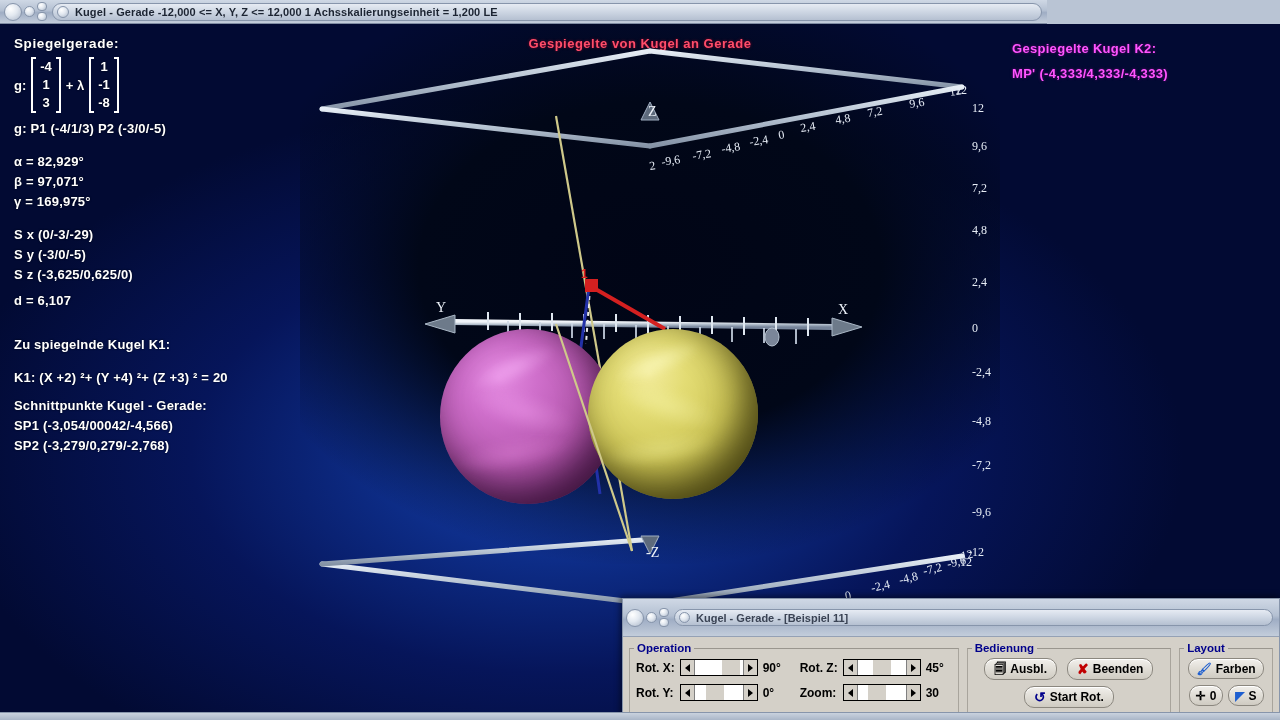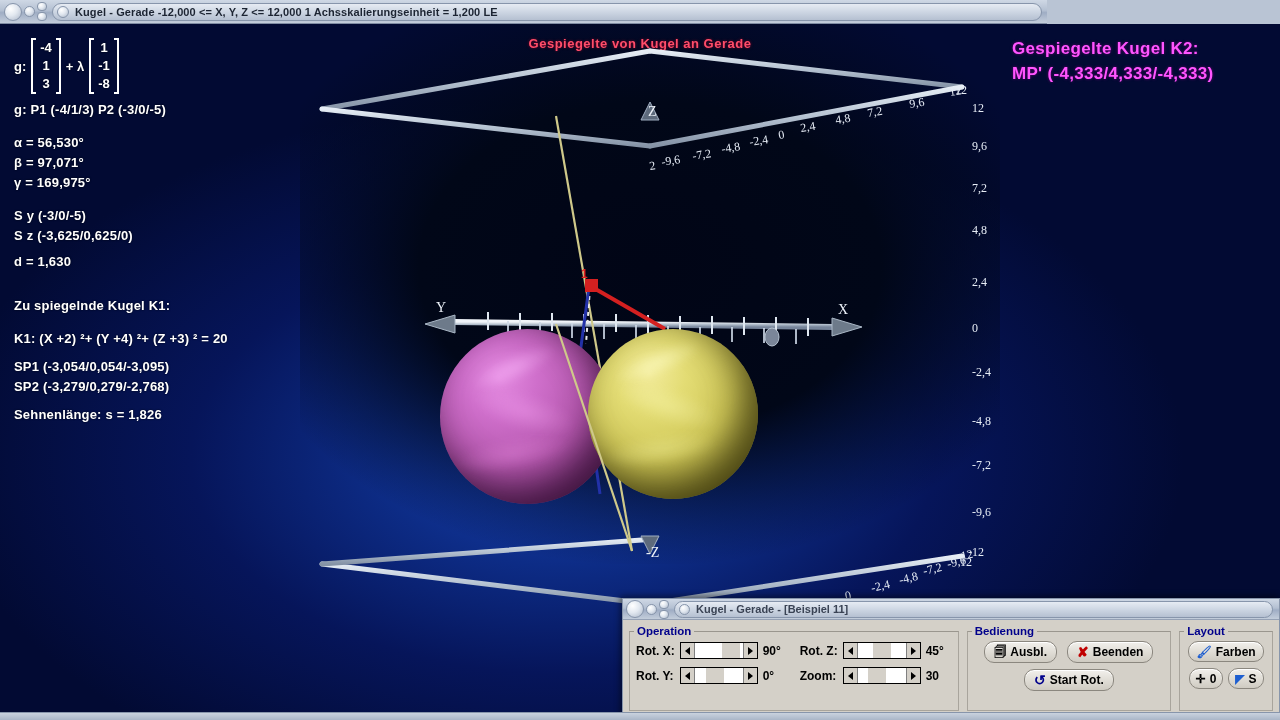--- a/index.html
+++ b/index.html
@@ -80,21 +80,21 @@
     width: 5px; height: 56px;
     border-top: 2px solid #fff; border-bottom: 2px solid #fff;
   }
   .brk.l { border-left: 2px solid #fff; }
   .brk.r { border-right: 2px solid #fff; }
   .vcol { display: flex; flex-direction: column; align-items: center;
           line-height: 18px; font-size: 13px; padding: 0 4px; }
 
   
   .right-panel { position: absolute; left: 1012px; top: 12px; width: 268px;
-                 color: #ff55ff; font-size: 17px; font-weight: bold;
+                 color: #ff55ff; font-size: 13px; font-weight: bold;
                  text-shadow: 0 0 3px rgba(120,0,120,.9); }
   .rp-line { line-height: 25px; letter-spacing: .3px; }
 
   
   .plot-title {
     position: absolute; left: 0; top: 12px; width: 1280px; text-align: center;
     color: #ff4d6a; font-size: 13px; font-weight: bold; letter-spacing: .5px;
     text-shadow: 0 0 3px rgba(140,0,30,.9);
   }
 
@@ -121,21 +121,21 @@
   }
 
   
   .dialog {
     position: absolute; left: 622px; top: 598px; width: 658px; height: 122px;
     background: #d4d0c8;
     border: 1px solid #8795ab;
     box-shadow: -2px -2px 6px rgba(0,0,0,.45);
   }
   .dlg-title {
-    height: 21px;
+    height: 38px;
     background: linear-gradient(180deg,#cfd8e5 0%,#b4c0d2 45%,#9fadc4 55%,#c3cddb 100%);
     border-bottom: 1px solid #95a1b5;
     display: flex; align-items: center;
   }
   .dlg-title .tb-buttons { padding-left: 3px; }
   .dlg-title-box {
     margin-left: 5px; margin-right: 6px;
     height: 17px; flex: 1;
     background: linear-gradient(180deg,#e6ebf3 0%,#cdd6e3 50%,#b5c0d1 100%);
     border: 1px solid #8795ab; border-radius: 9px;
@@ -386,20 +386,21 @@
            background:radial-gradient(ellipse at 50% 50%, rgba(255,255,180,.5), rgba(255,255,180,0) 72%);
            transform:rotate(-8deg);"></div>
     </div>
 
     <svg class="scene" viewBox="0 0 1280 688" style="pointer-events:none">
       <path d="M650 122 L650 580" stroke="url(#edgeg)" stroke-width="6" fill="none"></path>
       <path d="M556 300 L632 527" stroke="#cfc98a" stroke-width="2.2" fill="none"></path>
     </svg>
 
     <div class="left-panel">
+      <div class="lp-head">Spiegelgerade:</div>
 
       <div class="vecrow">
         <span class="vlabel">g:</span>
         <span class="bracket">
           <span class="brk l"></span>
           <span class="vcol">
             <span>-4</span>
             <span>1</span>
             <span>3</span>
           </span>
@@ -412,36 +413,37 @@
             <span>1</span>
             <span>-1</span>
             <span>-8</span>
           </span>
           <span class="brk r"></span>
         </span>
       </div>
 
       <div class="lp-line">g: P1 (-4/1/3)    P2 (-3/0/-5)</div>
       <div class="lp-gap"></div>
-      <div class="lp-line">α =  56,530°</div>
+      <div class="lp-line">α =  82,929°</div>
       <div class="lp-line">β =  97,071°</div>
       <div class="lp-line">γ =  169,975°</div>
       <div class="lp-gap"></div>
+      <div class="lp-line">S x (0/-3/-29)</div>
       <div class="lp-line">S y (-3/0/-5)</div>
       <div class="lp-line">S z (-3,625/0,625/0)</div>
-      <div class="lp-line" style="margin-top:6px">d = 1,630</div>
+      <div class="lp-line" style="margin-top:6px">d = 6,107</div>
       <div class="lp-gap" style="height:24px"></div>
       <div class="lp-line">Zu spiegelnde Kugel K1:</div>
       <div class="lp-gap"></div>
       <div class="lp-line">K1: (X +2) ²+ (Y +4) ²+ (Z +3) ² = 20</div>
       <div class="lp-gap" style="height:8px"></div>
-      <div class="lp-line">SP1 (-3,054/0,054/-3,095)</div>
+      <div class="lp-line">Schnittpunkte Kugel - Gerade:</div>
+      <div class="lp-line">SP1 (-3,054/00042/-4,566)</div>
       <div class="lp-line">SP2 (-3,279/0,279/-2,768)</div>
       <div class="lp-gap" style="height:8px"></div>
-      <div class="lp-line">Sehnenlänge: s = 1,826</div>
     </div>
 
     <div class="right-panel">
       <div class="rp-line">Gespiegelte Kugel K2:</div>
       <div class="rp-line">MP' (-4,333/4,333/-4,333)</div>
     </div>
   </div>
 
   <div class="dialog">
     <div class="dlg-title">

